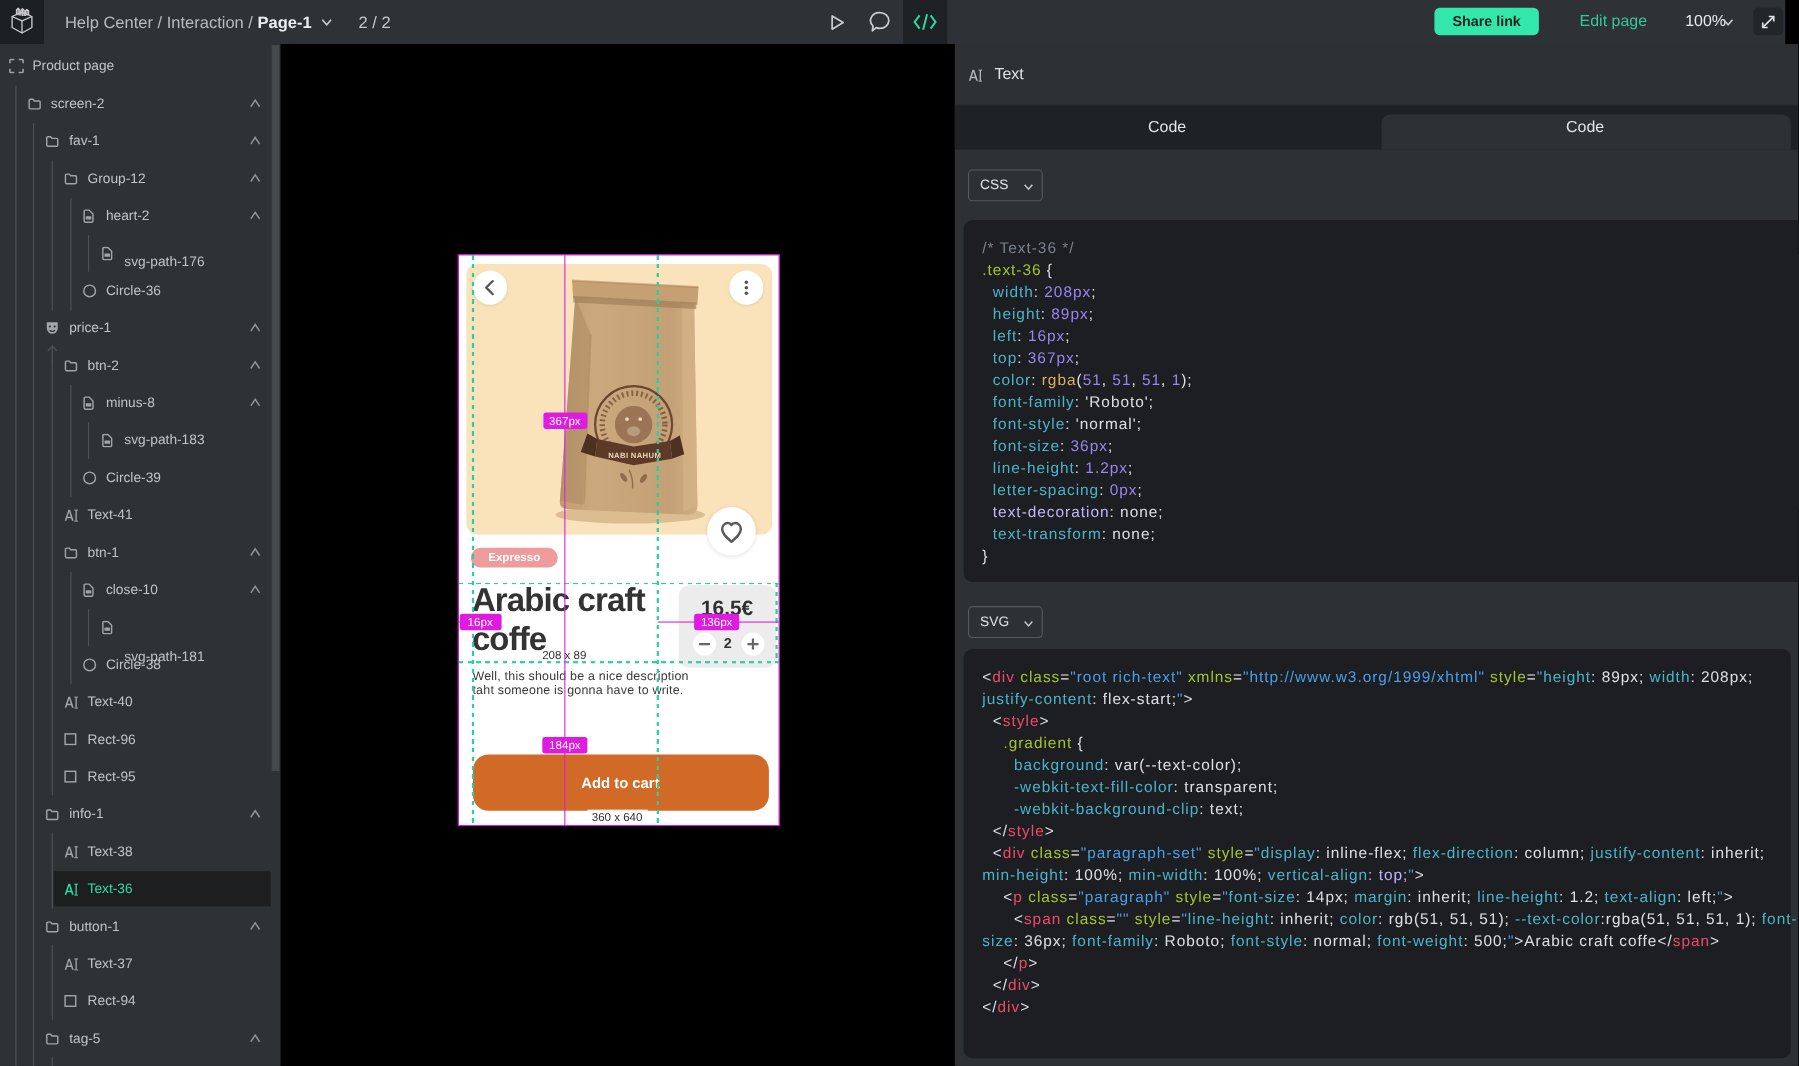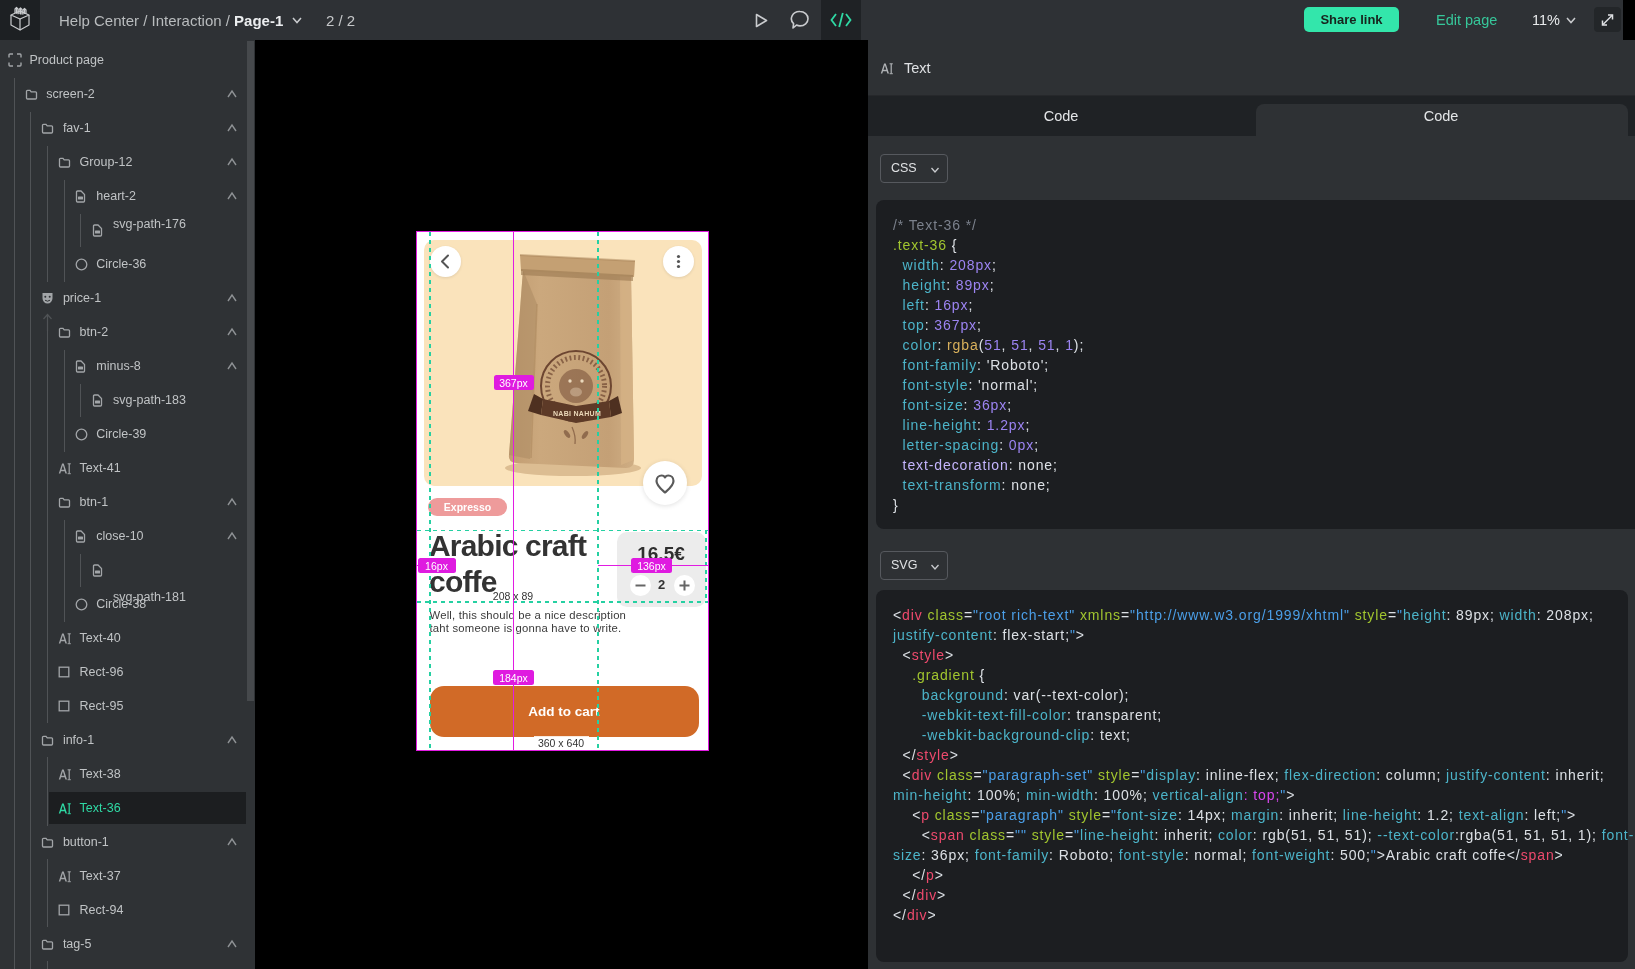--- a/index.html
+++ b/index.html
@@ -108,21 +108,21 @@
     <div style="position:absolute;left:821px;top:0;width:40px;height:40px;background:#1f2225"></div>
     <svg style="position:absolute;left:830px;top:12px" width="22" height="16" viewBox="0 0 22 16">
       <g stroke="#2fd9a4" stroke-width="1.8" fill="none">
         <path d="M6 2 L1.5 8 L6 14"></path>
         <path d="M16 2 L20.5 8 L16 14"></path>
         <path d="M12.8 1 L9.2 15"></path>
       </g>
     </svg>
     <div style="position:absolute;left:1304px;top:7px;width:95px;height:25px;border-radius:5px;background:#33e6ab;color:#17231d;font-size:13px;font-weight:bold;display:flex;align-items:center;justify-content:center">Share link</div>
     <div style="position:absolute;left:1436px;top:0;height:40px;display:flex;align-items:center;font-size:14.5px;color:#36c79a">Edit page</div>
-    <div style="position:absolute;left:1532px;top:0;height:40px;display:flex;align-items:center;font-size:14.5px;color:#e8eaec">11%</div>
+    <div style="position:absolute;left:1532px;top:0;height:40px;display:flex;align-items:center;font-size:14.5px;color:#e8eaec">100%</div>
     <svg style="position:absolute;left:1564px;top:14px" width="14" height="12" viewBox="0 0 14 12">
       <path d="M3 4 L7 8.5 L11 4" stroke="#c9cbce" stroke-width="1.5" fill="none"></path>
     </svg>
     <div style="position:absolute;left:1594px;top:7px;width:27px;height:25px;border-radius:4px;background:#232629"></div>
     <svg style="position:absolute;left:1599px;top:9px" width="17" height="20" viewBox="0 0 17 20">
       <g stroke="#dfe1e4" stroke-width="1.5" fill="none">
         <path d="M4 15.5 L13 6.5"></path>
         <path d="M9 6 h4.5 v4.5"></path>
         <path d="M8 16 H3.5 V11.5"></path>
       </g>
@@ -192,21 +192,21 @@
     <div style="position:absolute;left:96.3px;top:139.4px;height:34px;display:flex;align-items:center;font-size:12.5px;color:#c0c3c5;white-space:nowrap">heart-2</div>
     <svg style="position:absolute;left:226px;top:139.4px" width="12" height="34" viewBox="0 0 12 34">
       <path d="M2 20 L6 14 L10 20" stroke="#8e9194" stroke-width="1.4" fill="none"></path>
     </svg>
     <div style="position:absolute;left:91.5px;top:173.4px;height:34px;display:flex;align-items:center">
       <svg width="11" height="13" viewBox="0 0 11 13">
         <path stroke="#a2a5a8" stroke-width="1.3" fill="none" d="M1.5 2 a1 1 0 0 1 1-1 H6 L9.5 4.5 V11 a1 1 0 0 1 -1 1 h-6 a1 1 0 0 1 -1-1 Z"></path>
         <rect x="3" y="6.5" width="5" height="3" fill="#a2a5a8" stroke="none" rx="0.5"></rect>
       </svg>
     </div>
-    <div style="position:absolute;left:113.0px;top:167px;height:34px;display:flex;align-items:center;font-size:12.5px;color:#c0c3c5;white-space:nowrap">svg-path-176</div>
+    <div style="position:absolute;left:113.0px;top:181px;height:34px;display:flex;align-items:center;font-size:12.5px;color:#c0c3c5;white-space:nowrap">svg-path-176</div>
     <div style="position:absolute;left:74.8px;top:207.4px;height:34px;display:flex;align-items:center">
       <svg width="13" height="13" viewBox="0 0 13 13">
         <circle cx="6.5" cy="6.5" r="5.3" stroke="#a2a5a8" stroke-width="1.3" fill="none"></circle>
       </svg>
     </div>
     <div style="position:absolute;left:96.3px;top:207.4px;height:34px;display:flex;align-items:center;font-size:12.5px;color:#c0c3c5;white-space:nowrap">Circle-36</div>
     <div style="position:absolute;left:41.4px;top:241.4px;height:34px;display:flex;align-items:center">
       <svg width="13" height="13" viewBox="0 0 13 13">
         <path fill="#a2a5a8" d="M1.5 1 h10 v5.2 a5 5.3 0 0 1 -10 0 Z"></path>
         <circle cx="4.3" cy="4.8" r="1" fill="#2f3235"></circle>
@@ -434,20 +434,20 @@
     <div class="code" style="position:absolute;left:8px;top:550px;width:752px;height:372px;background:#1c1e21;border-radius:8px;padding:15px 0 0 17px;box-sizing:border-box">
       <div class="cl"><span style="color:#dce0e5">&lt;</span><span style="color:#ee4a6d">div</span><span style="color:#dce0e5"> </span><span style="color:#a1c52f">class</span><span style="color:#dce0e5">=</span><span style="color:#4b9fe8">"root rich-text"</span><span style="color:#dce0e5"> </span><span style="color:#a1c52f">xmlns</span><span style="color:#dce0e5">=</span><span style="color:#4b9fe8">"http://www.w3.org/1999/xhtml"</span><span style="color:#dce0e5"> </span><span style="color:#a1c52f">style</span><span style="color:#dce0e5">=</span><span style="color:#4b9fe8">"</span><span style="color:#4cb4c9">height</span><span style="color:#dce0e5">: 89px; </span><span style="color:#4cb4c9">width</span><span style="color:#dce0e5">: 208px;</span></div>
       <div class="cl"><span style="color:#4cb4c9">justify-content</span><span style="color:#dce0e5">: flex-start;</span><span style="color:#4b9fe8">"</span><span style="color:#dce0e5">&gt;</span></div>
       <div class="cl"><span style="color:#dce0e5">  &lt;</span><span style="color:#ee4a6d">style</span><span style="color:#dce0e5">&gt;</span></div>
       <div class="cl"><span style="color:#dce0e5">    </span><span style="color:#a1c52f">.gradient</span><span style="color:#dce0e5"> {</span></div>
       <div class="cl"><span style="color:#dce0e5">      </span><span style="color:#4cb4c9">background</span><span style="color:#dce0e5">: var(--text-color);</span></div>
       <div class="cl"><span style="color:#dce0e5">      </span><span style="color:#4cb4c9">-webkit-text-fill-color</span><span style="color:#dce0e5">: transparent;</span></div>
       <div class="cl"><span style="color:#dce0e5">      </span><span style="color:#4cb4c9">-webkit-background-clip</span><span style="color:#dce0e5">: text;</span></div>
       <div class="cl"><span style="color:#dce0e5">  &lt;/</span><span style="color:#ee4a6d">style</span><span style="color:#dce0e5">&gt;</span></div>
       <div class="cl"><span style="color:#dce0e5">  &lt;</span><span style="color:#ee4a6d">div</span><span style="color:#dce0e5"> </span><span style="color:#a1c52f">class</span><span style="color:#dce0e5">=</span><span style="color:#4b9fe8">"paragraph-set"</span><span style="color:#dce0e5"> </span><span style="color:#a1c52f">style</span><span style="color:#dce0e5">=</span><span style="color:#4b9fe8">"</span><span style="color:#4cb4c9">display</span><span style="color:#dce0e5">: inline-flex; </span><span style="color:#4cb4c9">flex-direction</span><span style="color:#dce0e5">: column; </span><span style="color:#4cb4c9">justify-content</span><span style="color:#dce0e5">: inherit;</span></div>
-      <div class="cl"><span style="color:#4cb4c9">min-height</span><span style="color:#dce0e5">: 100%; </span><span style="color:#4cb4c9">min-width</span><span style="color:#dce0e5">: 100%; </span><span style="color:#4cb4c9">vertical-align</span><span style="color:#d946ef">: top;</span><span style="color:#4b9fe8">"</span><span style="color:#dce0e5">&gt;</span></div>
+      <div class="cl"><span style="color:#4cb4c9">min-height</span><span style="color:#dce0e5">: 100%; </span><span style="color:#4cb4c9">min-width</span><span style="color:#dce0e5">: 100%; </span><span style="color:#4cb4c9">vertical-align</span><span style="color:#c4b5fd">: top;</span><span style="color:#4b9fe8">"</span><span style="color:#dce0e5">&gt;</span></div>
       <div class="cl"><span style="color:#dce0e5">    &lt;</span><span style="color:#ee4a6d">p</span><span style="color:#dce0e5"> </span><span style="color:#a1c52f">class</span><span style="color:#dce0e5">=</span><span style="color:#4b9fe8">"paragraph"</span><span style="color:#dce0e5"> </span><span style="color:#a1c52f">style</span><span style="color:#dce0e5">=</span><span style="color:#4b9fe8">"</span><span style="color:#4cb4c9">font-size</span><span style="color:#dce0e5">: 14px; </span><span style="color:#4cb4c9">margin</span><span style="color:#dce0e5">: inherit; </span><span style="color:#4cb4c9">line-height</span><span style="color:#dce0e5">: 1.2; </span><span style="color:#4cb4c9">text-align</span><span style="color:#dce0e5">: left;</span><span style="color:#4b9fe8">"</span><span style="color:#dce0e5">&gt;</span></div>
       <div class="cl"><span style="color:#dce0e5">      &lt;</span><span style="color:#ee4a6d">span</span><span style="color:#dce0e5"> </span><span style="color:#a1c52f">class</span><span style="color:#dce0e5">=</span><span style="color:#4b9fe8">""</span><span style="color:#dce0e5"> </span><span style="color:#a1c52f">style</span><span style="color:#dce0e5">=</span><span style="color:#4b9fe8">"</span><span style="color:#4cb4c9">line-height</span><span style="color:#dce0e5">: inherit; </span><span style="color:#4cb4c9">color</span><span style="color:#dce0e5">: rgb(51, 51, 51); </span><span style="color:#4cb4c9">--text-color</span><span style="color:#dce0e5">:rgba(51, 51, 51, 1); </span><span style="color:#4cb4c9">font-</span></div>
       <div class="cl"><span style="color:#4cb4c9">size</span><span style="color:#dce0e5">: 36px; </span><span style="color:#4cb4c9">font-family</span><span style="color:#dce0e5">: Roboto; </span><span style="color:#4cb4c9">font-style</span><span style="color:#dce0e5">: normal; </span><span style="color:#4cb4c9">font-weight</span><span style="color:#dce0e5">: 500;</span><span style="color:#4b9fe8">"</span><span style="color:#dce0e5">&gt;Arabic craft coffe&lt;/</span><span style="color:#ee4a6d">span</span><span style="color:#dce0e5">&gt;</span></div>
       <div class="cl"><span style="color:#dce0e5">    &lt;/</span><span style="color:#ee4a6d">p</span><span style="color:#dce0e5">&gt;</span></div>
       <div class="cl"><span style="color:#dce0e5">  &lt;/</span><span style="color:#ee4a6d">div</span><span style="color:#dce0e5">&gt;</span></div>
       <div class="cl"><span style="color:#dce0e5">&lt;/</span><span style="color:#ee4a6d">div</span><span style="color:#dce0e5">&gt;</span></div>
     </div>
   </div>
 </body></html>

